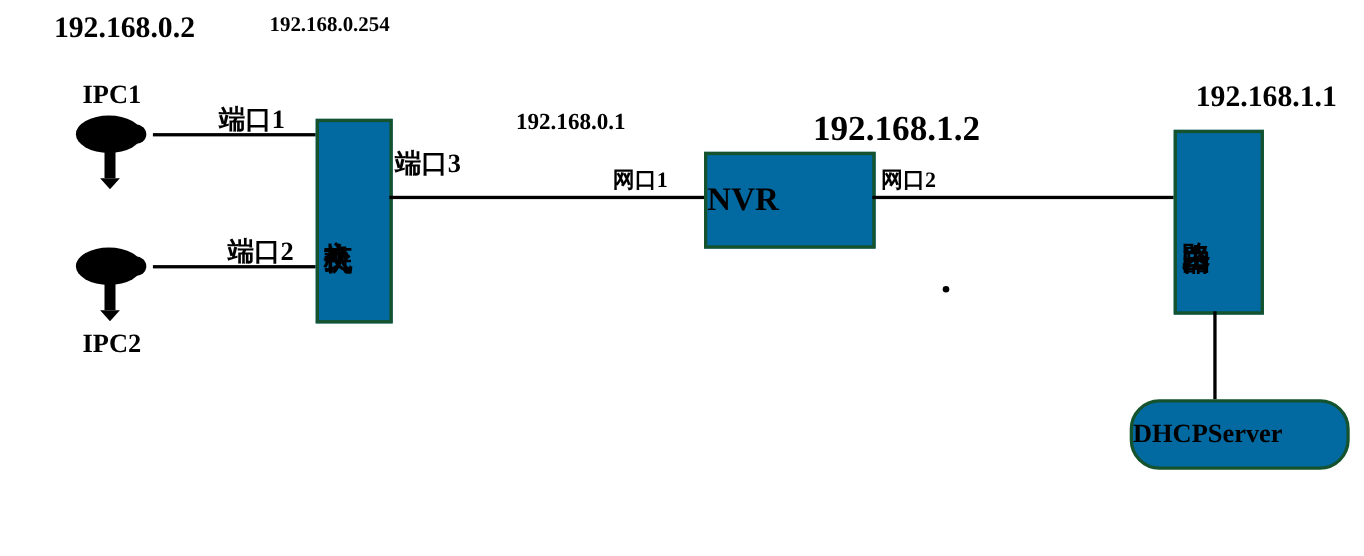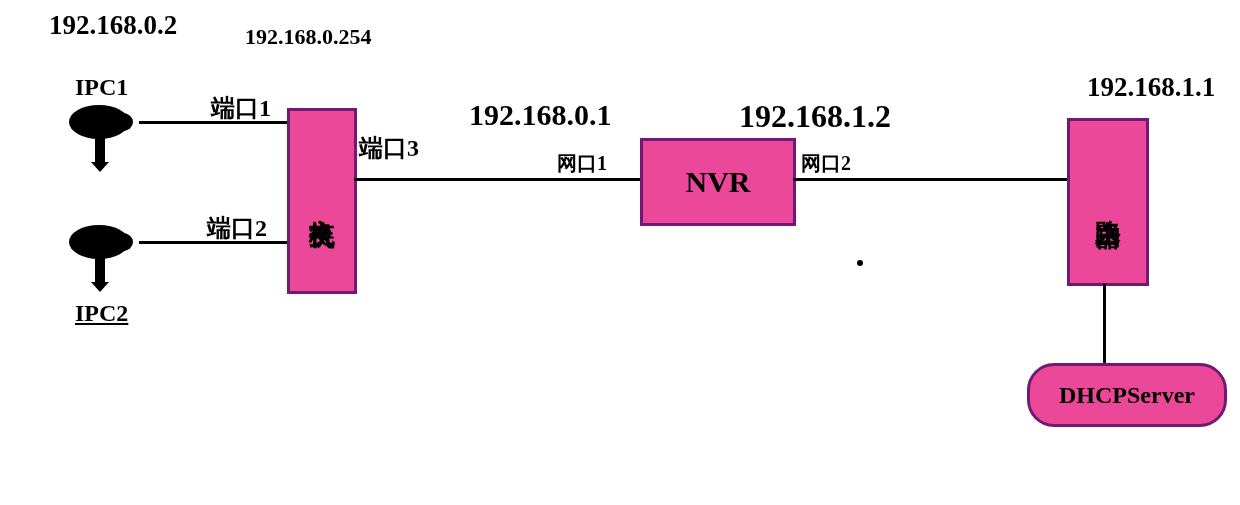--- a/index.html
+++ b/index.html
@@ -15,25 +15,24 @@
     margin-left: 27px;
   }
   .label {
     position: absolute;
     font-weight: bold;
     color: #000;
     white-space: nowrap;
   }
   .box {
     position: absolute;
-    border: 3px solid #701a75;
-    background: #ec4899;
+    border: 3px solid #14532d;
+    background: #0369a1;
     display: flex;
     align-items: center;
-    justify-content: center;
     text-align: center;
     font-weight: bold;
   }
   .vbox span { writing-mode: vertical-rl; text-orientation: upright; letter-spacing: 2px; }
   .line {
     position: absolute;
     background: #000;
   }
   .dot {
     position: absolute;
@@ -42,43 +41,43 @@
     border-radius: 50%;
     background: #000;
   }
 </style>
 </head>
 <body>
 
 <div class="canvas">
 
   <div class="label" style="left:22px; top:10px; font-size:27px;">192.168.0.2</div>
-  <div class="label" style="left:218px; top:24px; font-size:22px;">192.168.0.254</div>
-  <div class="label" style="left:442px; top:98px; font-size:30px;">192.168.0.1</div>
+  <div class="label" style="left:218px; top:12px; font-size:19px;">192.168.0.254</div>
+  <div class="label" style="left:442px; top:98px; font-size:21px;">192.168.0.1</div>
   <div class="label" style="left:712px; top:98px; font-size:32px;">192.168.1.2</div>
   <div class="label" style="left:1060px; top:72px; font-size:27px;">192.168.1.1</div>
 
   <div class="label" style="left:48px; top:74px; font-size:24px;">IPC1</div>
   <svg style="position:absolute; left:38px; top:102px; width:74px; height:70px;" viewBox="0 0 74 70">
     <ellipse cx="34" cy="20" rx="30" ry="17" fill="#000"></ellipse>
     <ellipse cx="58" cy="20" rx="10" ry="9" fill="#000"></ellipse>
     <rect x="30" y="32" width="10" height="28" fill="#000"></rect>
     <polygon points="26,60 44,60 35,70" fill="#000"></polygon>
   </svg>
 
   <svg style="position:absolute; left:38px; top:222px; width:74px; height:70px;" viewBox="0 0 74 70">
     <ellipse cx="34" cy="20" rx="30" ry="17" fill="#000"></ellipse>
     <ellipse cx="58" cy="20" rx="10" ry="9" fill="#000"></ellipse>
     <rect x="30" y="32" width="10" height="28" fill="#000"></rect>
     <polygon points="26,60 44,60 35,70" fill="#000"></polygon>
   </svg>
-  <div class="label" style="left:48px; top:300px; font-size:24px;text-decoration:underline;">IPC2</div>
+  <div class="label" style="left:48px; top:300px; font-size:24px;">IPC2</div>
 
   <div class="line" style="left:112px; top:121px; width:148px; height:3px;"></div>
-  <div class="label" style="left:184px; top:92px; font-size:24px;">端口1</div>
+  <div class="label" style="left:172px; top:92px; font-size:24px;">端口1</div>
 
   <div class="line" style="left:112px; top:241px; width:148px; height:3px;"></div>
   <div class="label" style="left:180px; top:212px; font-size:24px;">端口2</div>
 
   <div class="box vbox" style="left:260px; top:108px; width:64px; height:180px;">
     <span style="font-size:26px;">交换机</span>
   </div>
 
   <div class="line" style="left:327px; top:178px; width:286px; height:3px;"></div>
   <div class="label" style="left:332px; top:132px; font-size:24px;">端口3</div>

